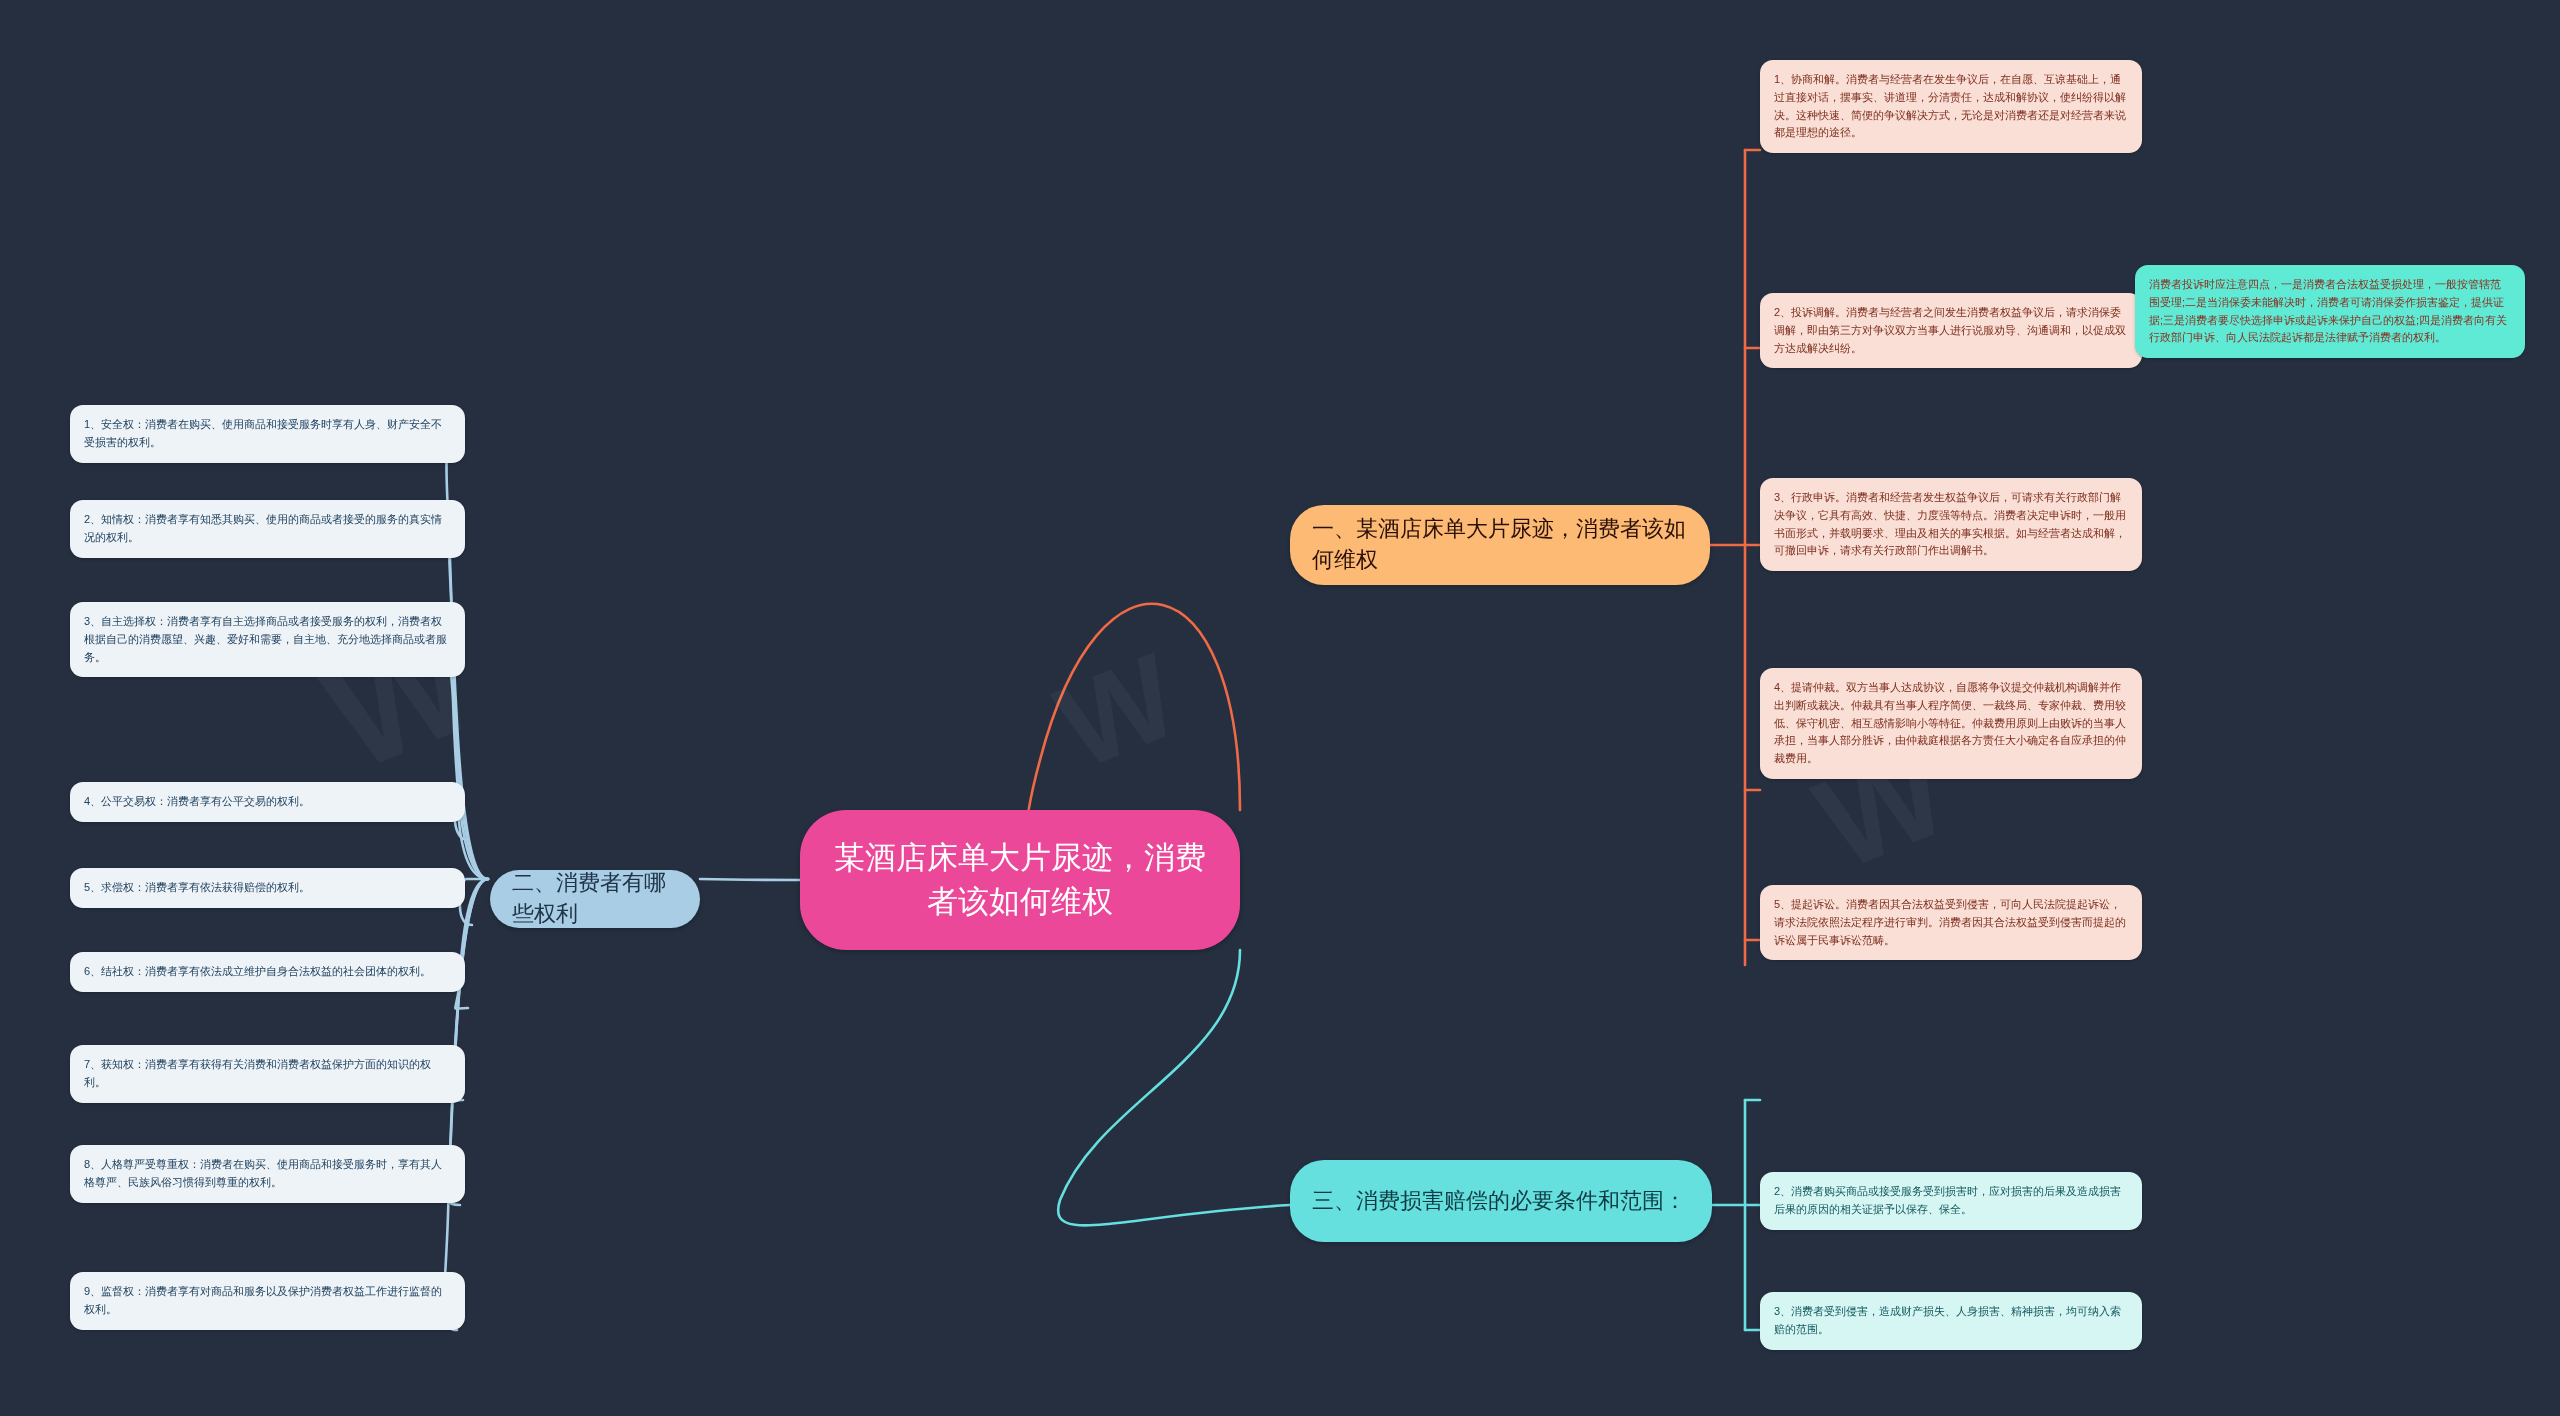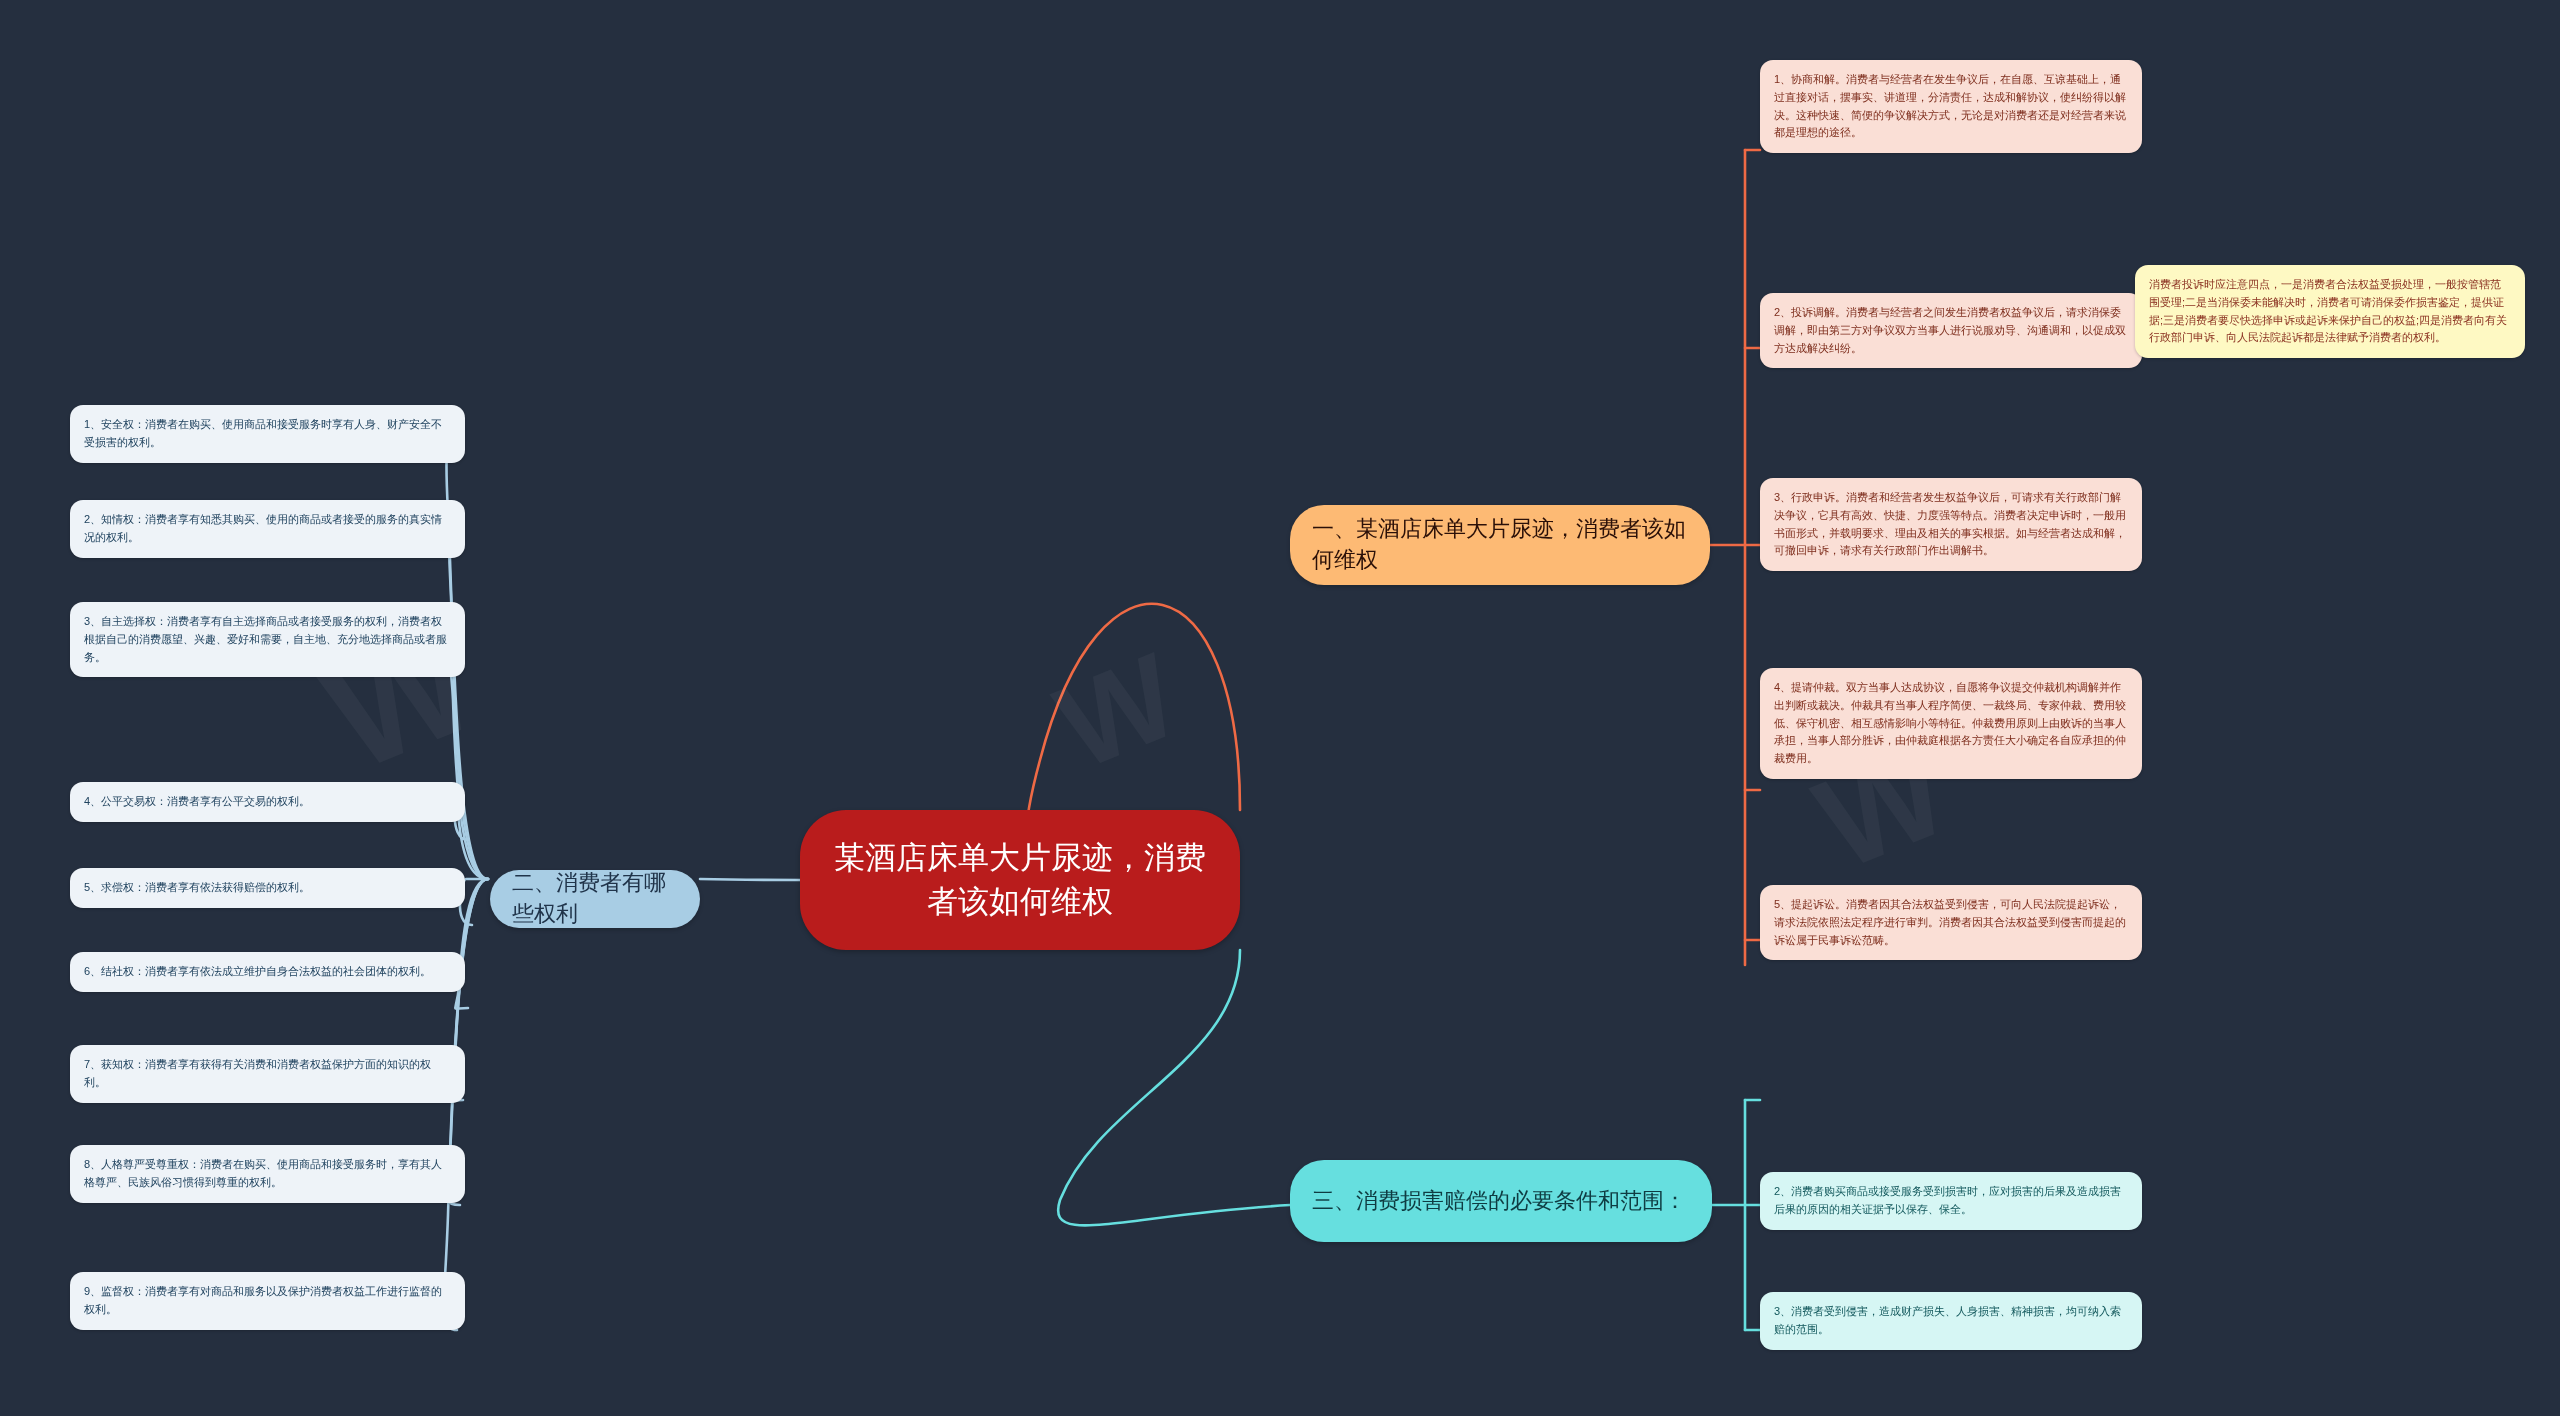--- a/index.html
+++ b/index.html
@@ -25,21 +25,21 @@
     position: absolute;
     border-radius: 14px;
     line-height: 1.55;
     white-space: pre-wrap;
     word-break: break-all;
     z-index: 5;
   }
 
   
   .root {
-    background: #b91c1c;
+    background: #ec4899;
     color: #ffffff;
     border-radius: 46px;
     font-size: 31px;
     line-height: 1.42;
     text-align: center;
     display: flex;
     align-items: center;
     justify-content: center;
     padding: 14px 26px;
     box-shadow: 0 2px 5px rgba(0,0,0,.25);
@@ -63,21 +63,21 @@
   .leaf {
     font-size: 11px;
     line-height: 1.62;
     padding: 11px 14px;
     border-radius: 13px;
     box-shadow: 0 1px 3px rgba(0,0,0,.22);
   }
   .leaf-blue   { background: #eef3f8; color: #20435f; }
   .leaf-orange { background: #fadfd6; color: #7d2d1c; }
   .leaf-cyan   { background: #d6f6f4; color: #12585c; }
-  .leaf-note   { background: #fef9c3; color: #8a3020; }
+  .leaf-note   { background: #5eead4; color: #8a3020; }
 
   
   .wm {
     position: absolute;
     color: rgba(255,255,255,.045);
     font-size: 150px;
     font-weight: bold;
     transform: rotate(-22deg);
     pointer-events: none;
     z-index: 1;

